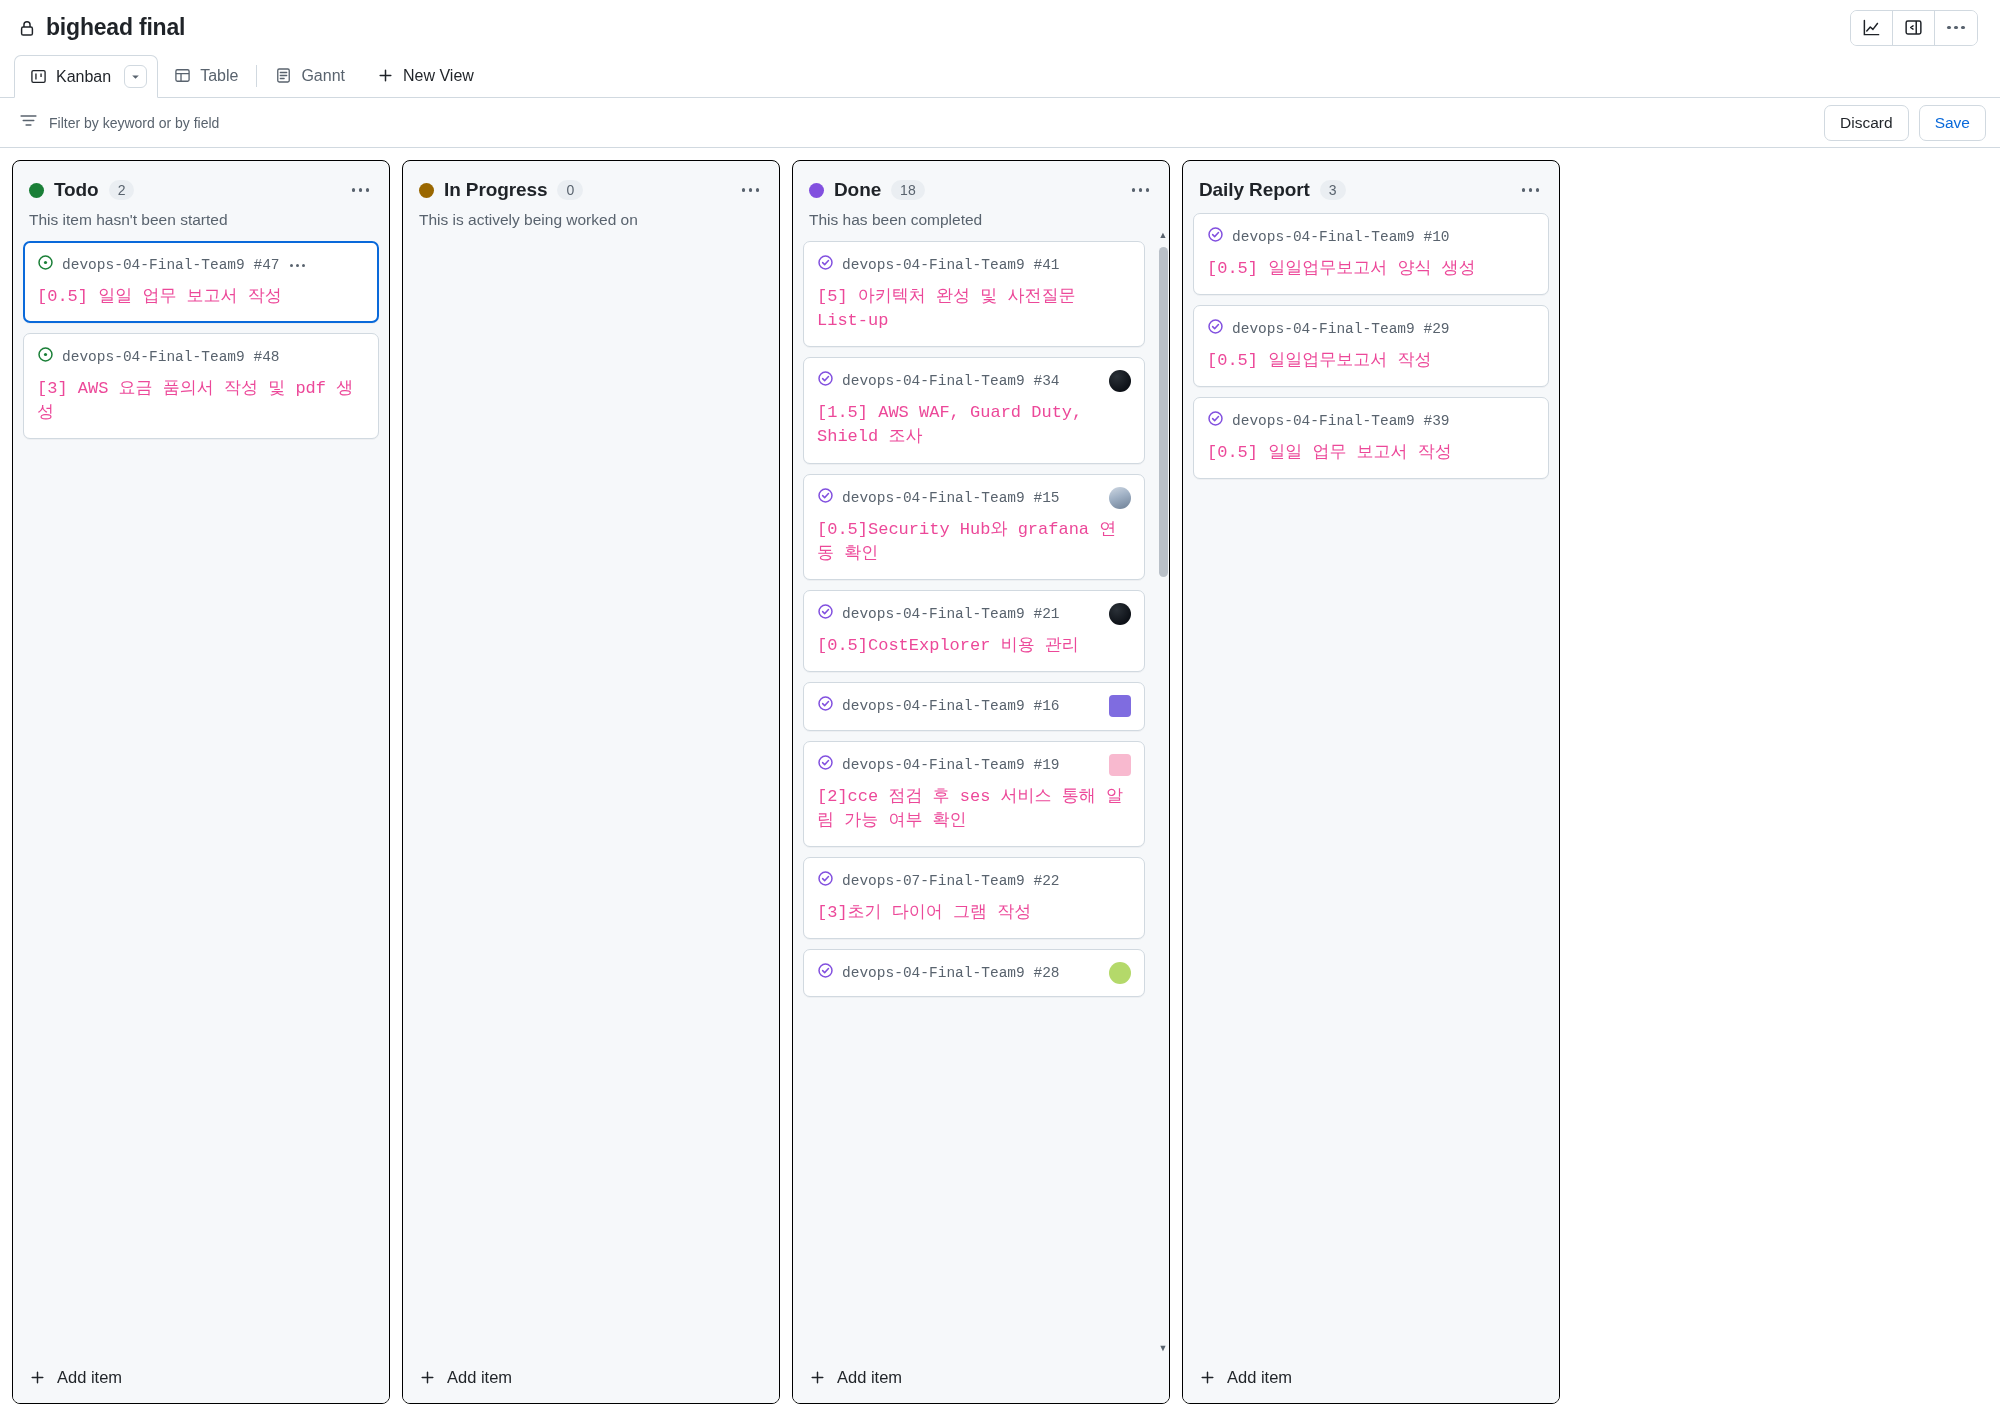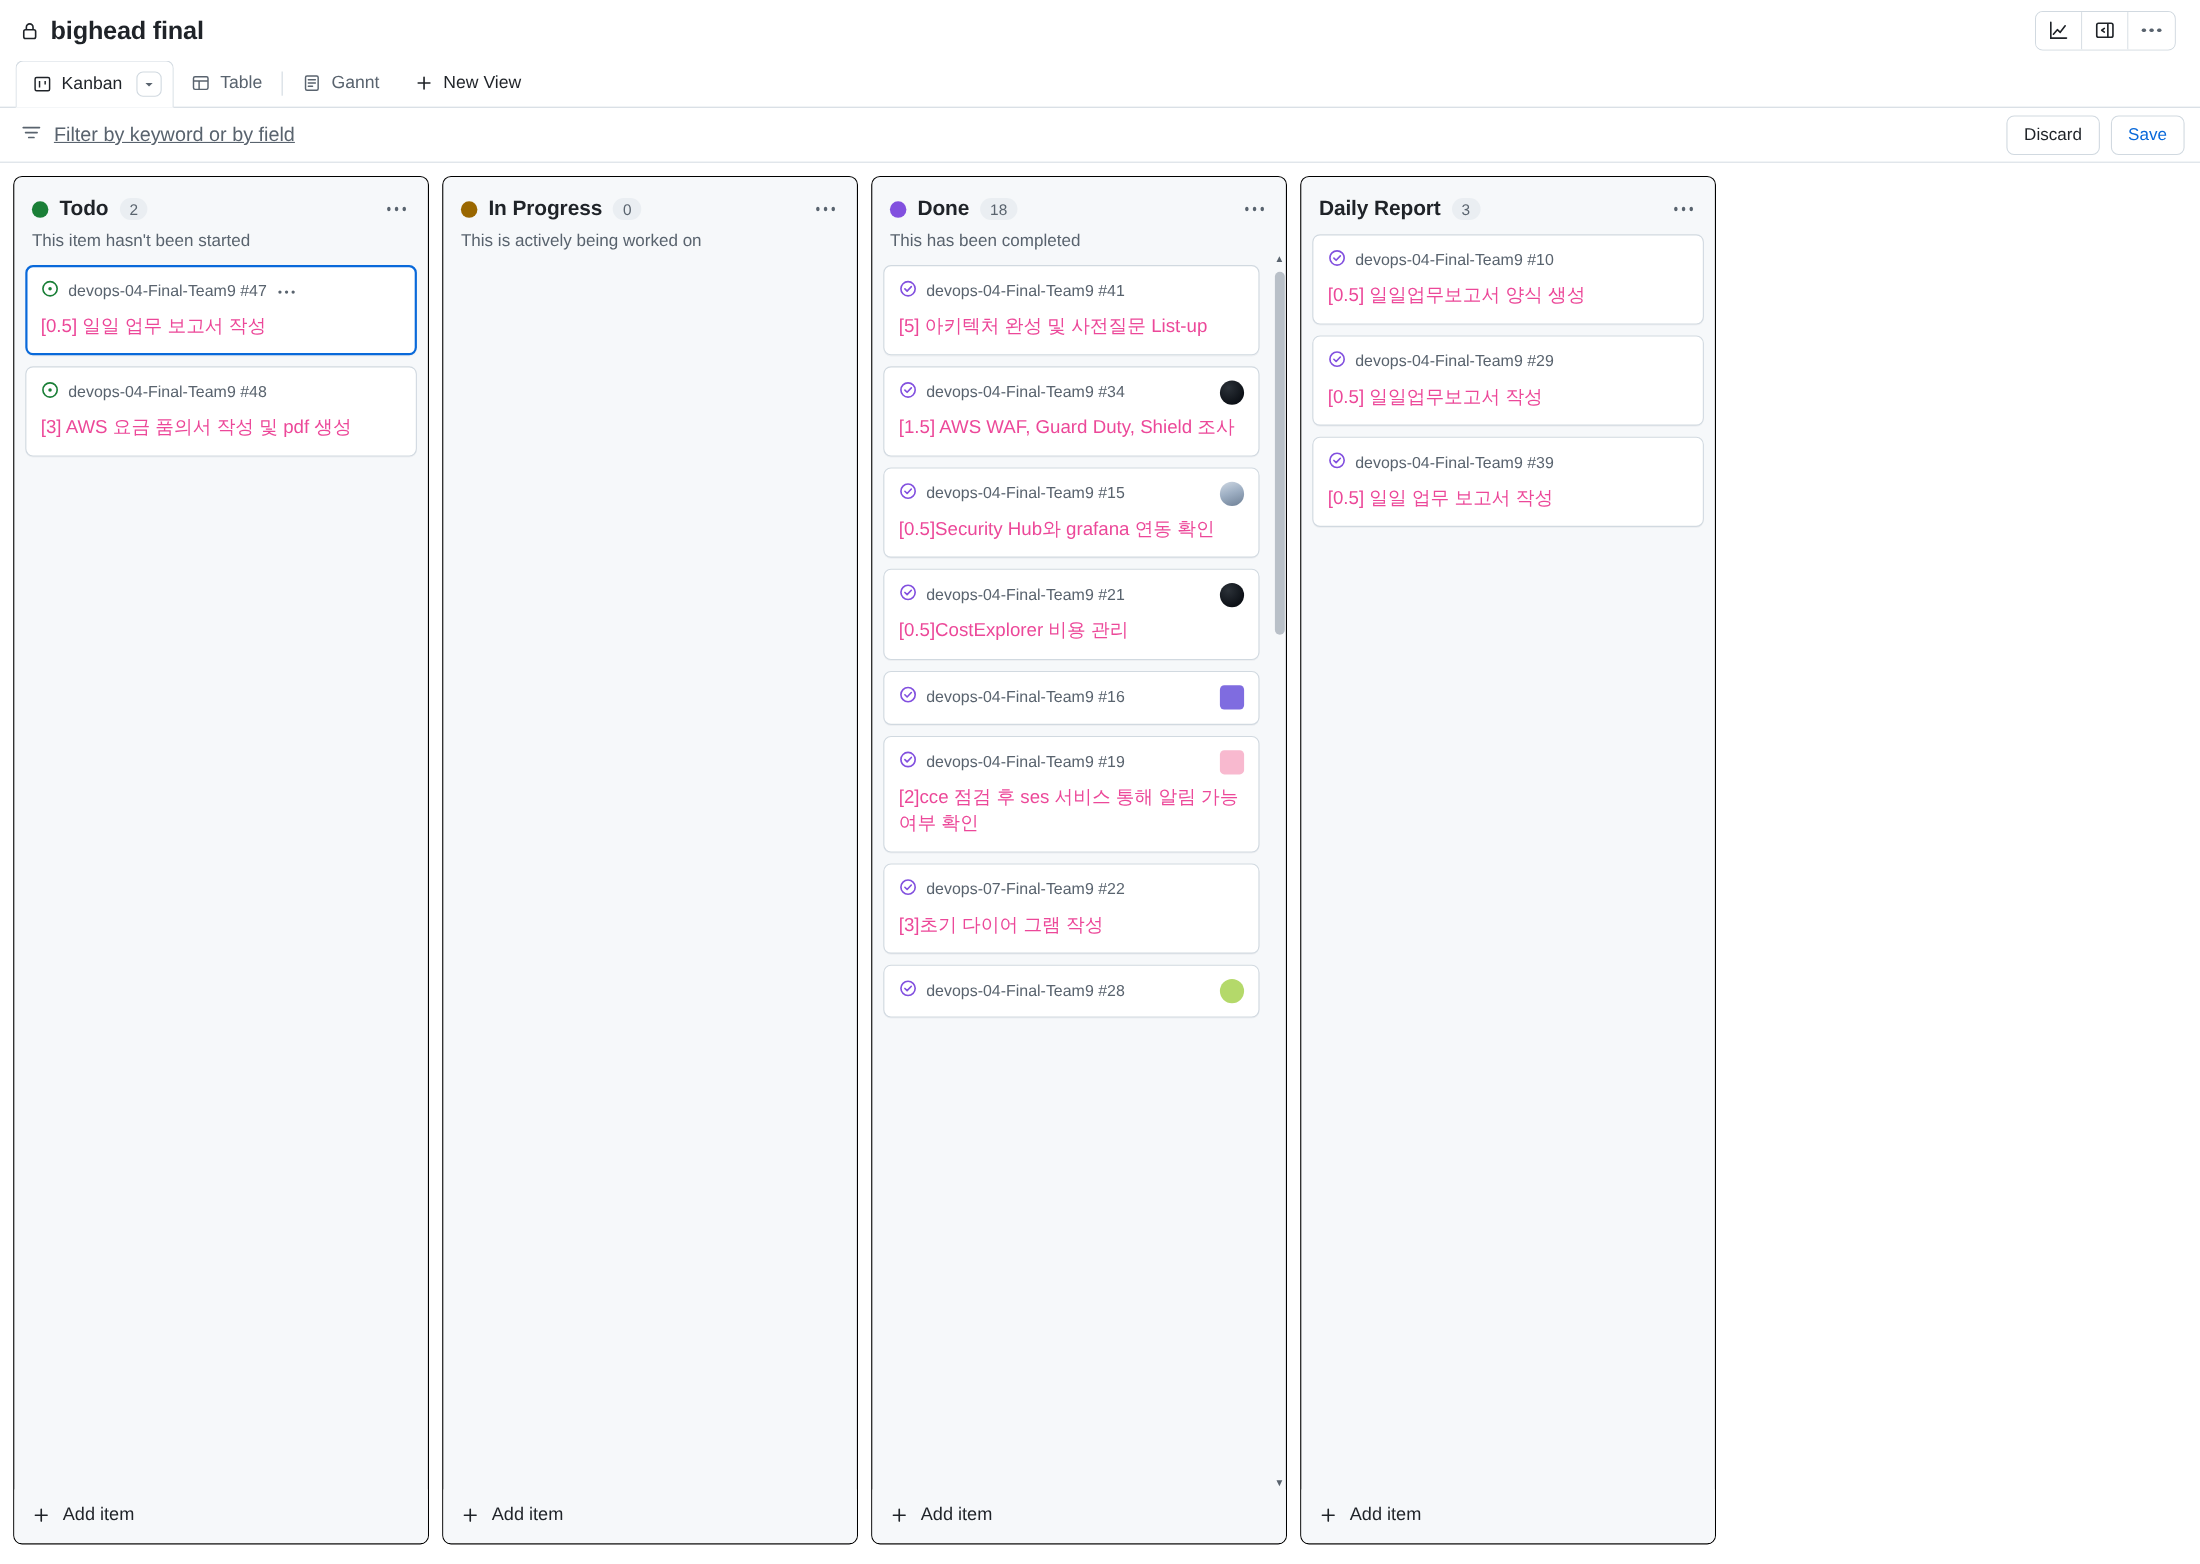--- a/index.html
+++ b/index.html
@@ -74,21 +74,21 @@
     height: 50px; display: flex; align-items: center; gap: 10px;
     padding: 0 14px 0 10px;
     border-bottom: 1px solid #d1d9e0;
     background: #ffffff;
   }
   .filter-field {
     flex: 1; display: flex; align-items: center; gap: 11px;
     height: 38px; padding: 0 8px;
     border: 1px solid transparent; border-radius: 7px;
   }
-  .filter-placeholder { font-size: 18px; color: #59636e; text-decoration: underline; }
+  .filter-placeholder { font-size: 14px; color: #59636e; }
   .pill-btn {
     height: 36px; padding: 0 15px;
     border: 1px solid #d1d9e0; border-radius: 7px; background: #fff;
     font-size: 15.5px; color: #1f2328; cursor: pointer;
     display: flex; align-items: center;
     font-family: inherit;
   }
   .pill-btn.save { color: #0969da; }
 
   
@@ -118,21 +118,21 @@
   }
   .col-menu { margin-left: auto; cursor: pointer; padding: 4px; display: flex; }
   .col-desc { font-size: 15.5px; color: #59636e; margin-top: 10px; }
 
   .cards {
     flex: 1 1 auto; overflow: hidden;
     padding: 12px 10px 0 10px;
     position: relative;
   }
   .cards.scroll-host { padding-right: 10px; }
-  .cards-inner { display: flex; flex-direction: column; gap: 10px; }
+  .cards-inner { display: flex; flex-direction: column; gap: 10px; font-family: Liberation Mono, monospace; }
 
   .card {
     background: #ffffff;
     border: 1px solid #d1d9e0;
     border-radius: 7px;
     padding: 12px 13px 13px 13px;
     box-shadow: 0 1px 0 rgba(31,35,40,0.04);
     cursor: pointer;
     position: relative;
   }

